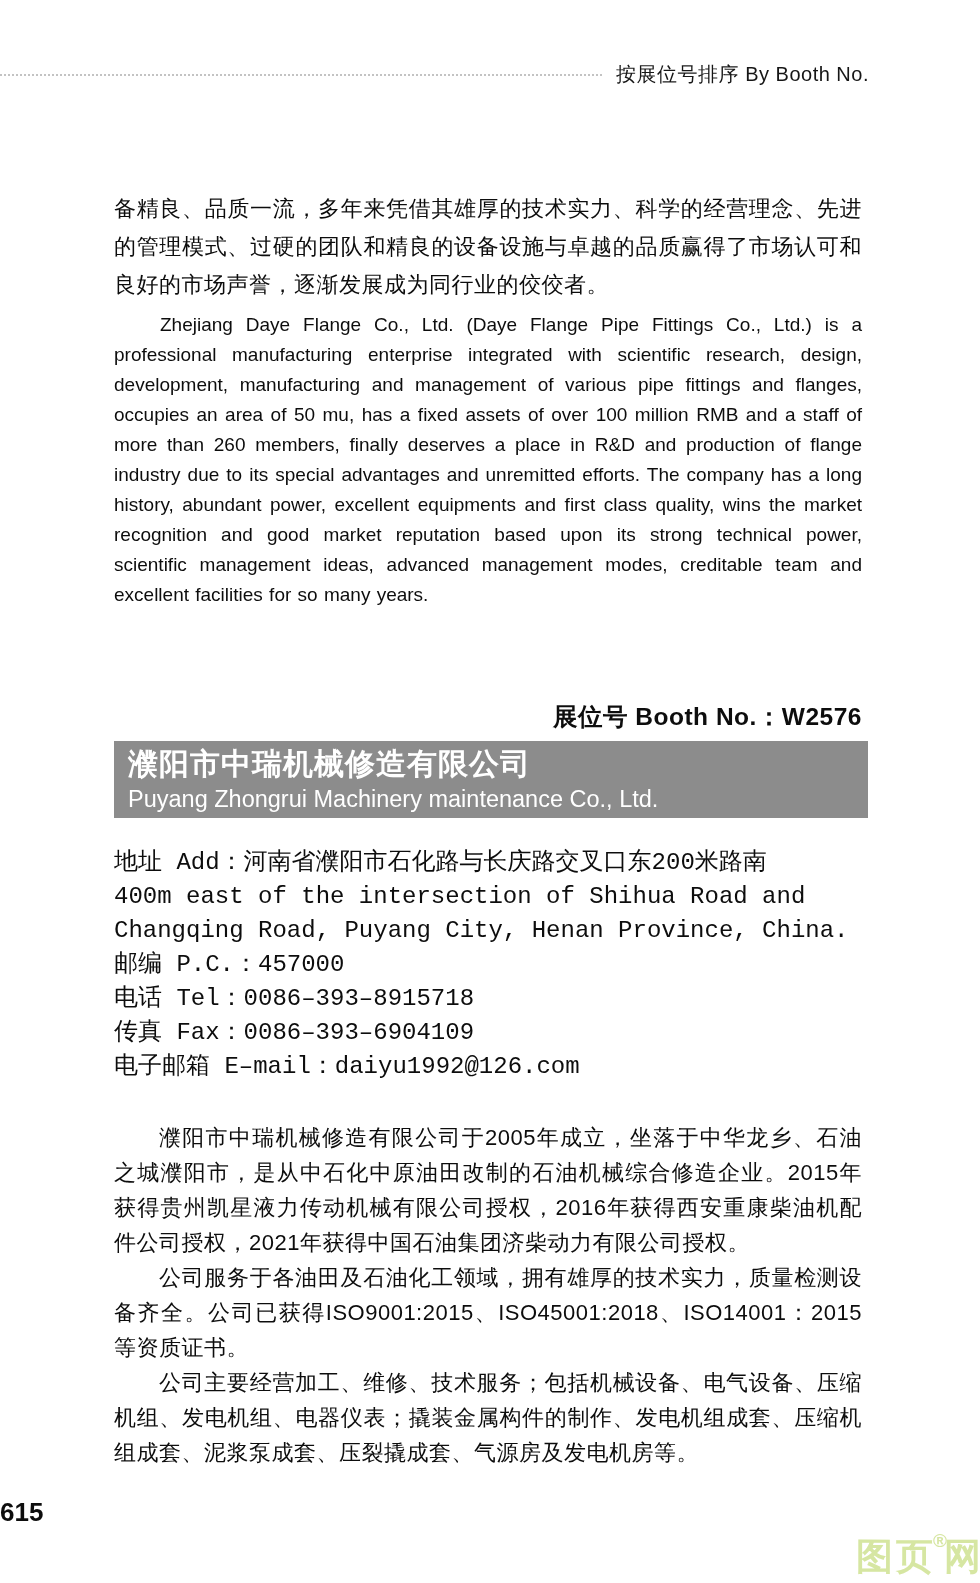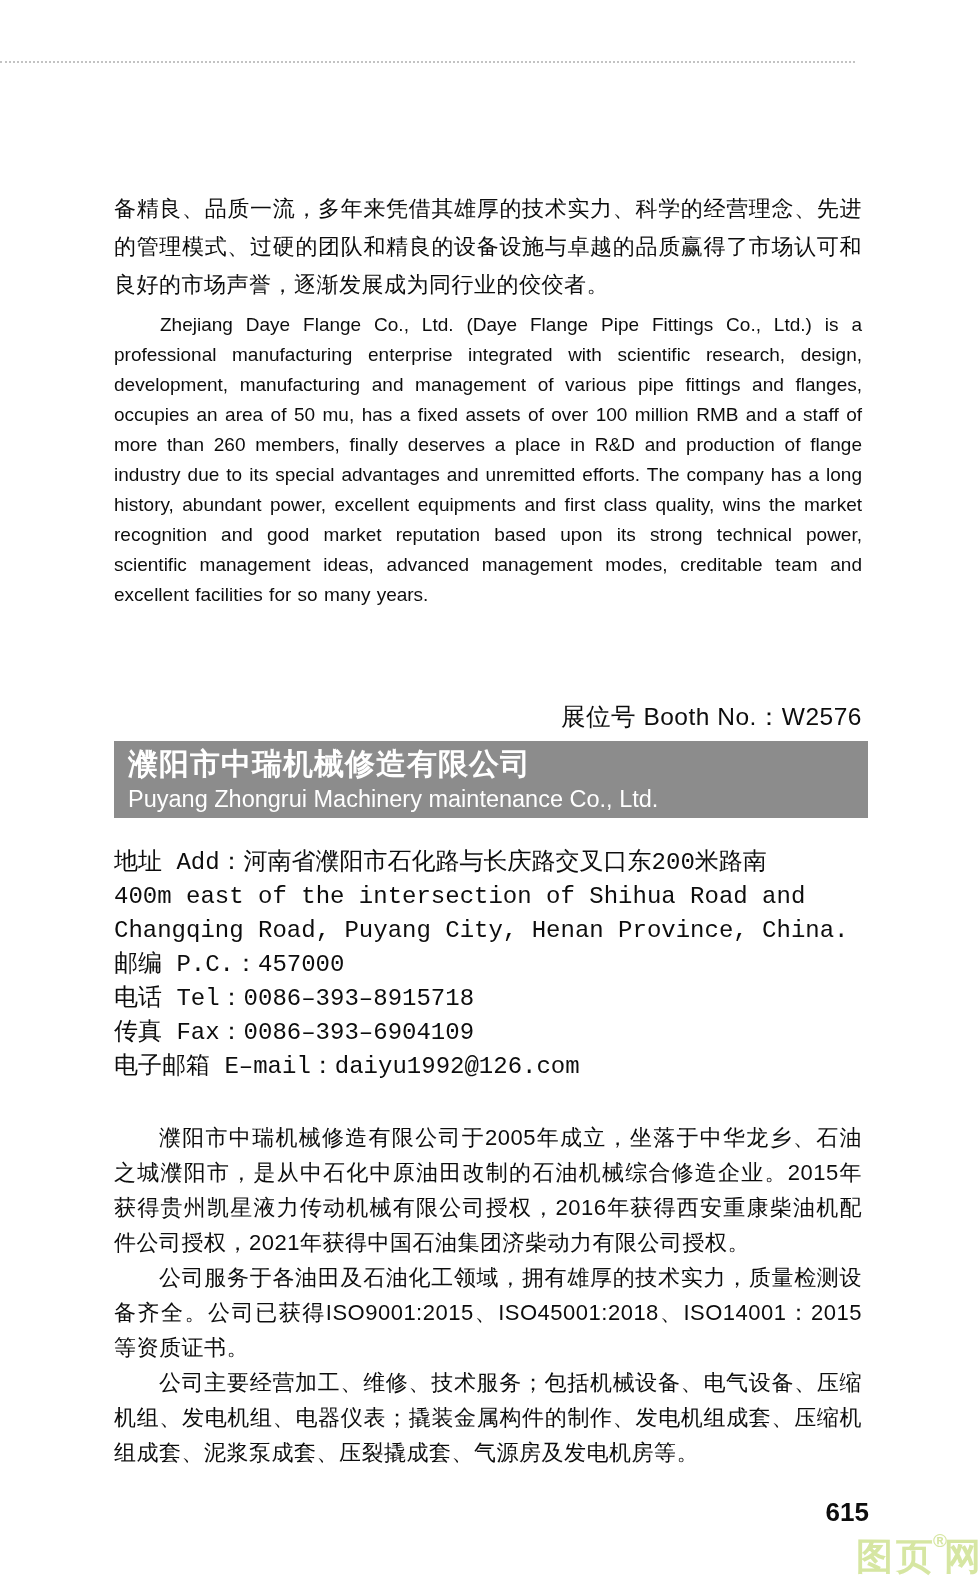--- a/index.html
+++ b/index.html
@@ -53,21 +53,21 @@
     font-size: 19px;
     line-height: 30px;
     text-align: justify;
     text-indent: 46px;
     word-spacing: 1px;
   }
 
   .booth-line {
     margin-top: 90px;
     text-align: right;
-    font-weight: normal;
+    font-weight: bold;
     font-size: 24.5px;
     letter-spacing: 0.5px;
   }
 
   .company-banner {
     margin-top: 8px;
     margin-right: -6px;
     background: #8c8c8c;
     height: 77px;
     padding-left: 14px;
@@ -103,21 +103,21 @@
     text-align: justify;
     text-indent: 45px;
     letter-spacing: 0.5px;
   }
 
   
   .page-number {
     position: absolute;
     top: 1497px; left: 0;
     width: 869px;
-    text-align: right;
+    text-align: left;
     font-weight: bold;
     font-size: 26px;
     color: #0d0d0d;
   }
   .watermark {
     position: absolute;
     top: 1530px; left: 856px;
     font-size: 37px;
     font-weight: bold;
     color: #d6e6a2;
@@ -129,20 +129,21 @@
     vertical-align: 22px;
     margin: 0 -3px;
     letter-spacing: 0;
   }
 </style>
 </head>
 <body>
 
 <div class="page-header">
   <div class="header-dotline"></div>
+  <div class="header-sort-label">按展位号排序 By Booth No.</div>
 </div>
 
 <div class="content">
 
   <p class="zh-cont">备精良、品质一流，多年来凭借其雄厚的技术实力、科学的经营理念、先进的管理模式、过硬的团队和精良的设备设施与卓越的品质赢得了市场认可和良好的市场声誉，逐渐发展成为同行业的佼佼者。</p>
 
   <p class="en-intro">Zhejiang Daye Flange Co., Ltd. (Daye Flange Pipe Fittings Co., Ltd.) is a professional manufacturing enterprise integrated with scientific research, design, development, manufacturing and management of various pipe fittings and flanges, occupies an area of 50 mu, has a fixed assets of over 100 million RMB and a staff of more than 260 members, finally deserves a place in R&amp;D and production of flange industry due to its special advantages and unremitted efforts. The company has a long history, abundant power, excellent equipments and first class quality, wins the market recognition and good market reputation based upon its strong technical power, scientific management ideas, advanced management modes, creditable team and excellent facilities for so many years.</p>
 
   <div class="booth-line">展位号 Booth No.：W2576</div>
 

